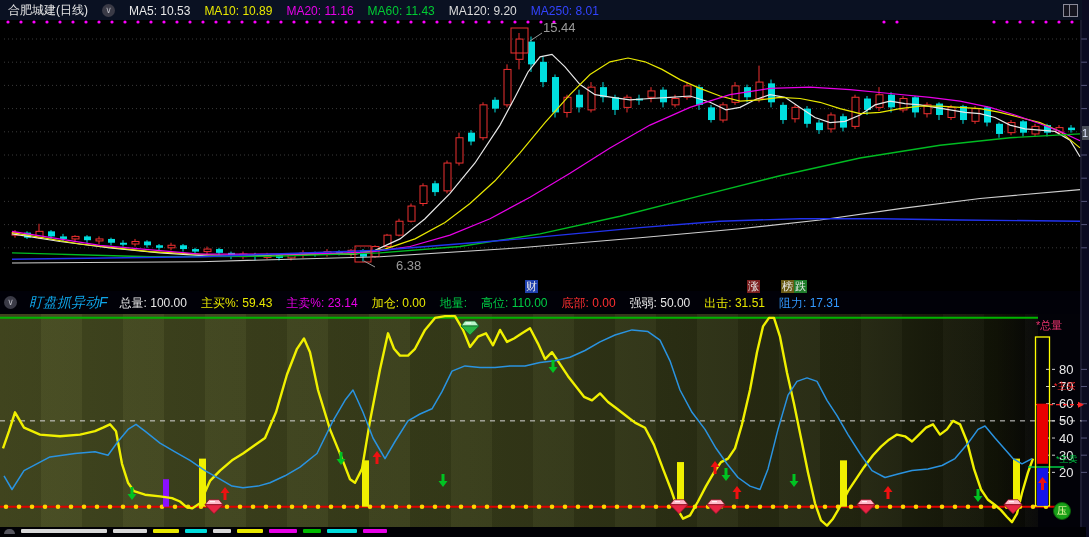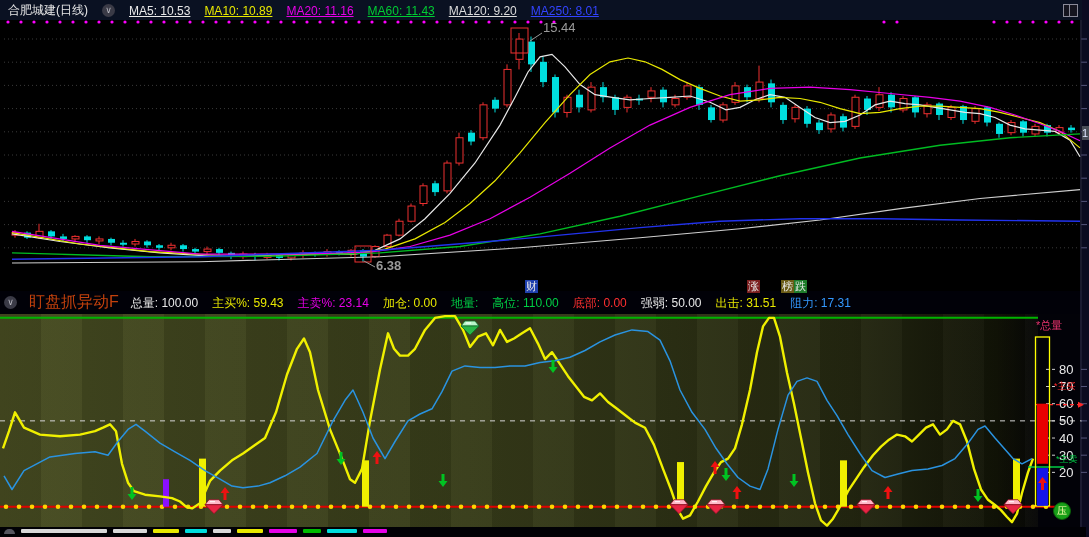--- a/index.html
+++ b/index.html
@@ -4,27 +4,27 @@
 <style>
   html,body{margin:0;padding:0;background:#000;}
   #stage{position:relative;width:1089px;height:537px;overflow:hidden;
          font-family:"Liberation Sans","DejaVu Sans",sans-serif;background:#05050d;}
   
   #topbar{position:absolute;left:0;top:0;width:1082px;height:20px;background:#0a1122;
           display:flex;align-items:center;gap:14px;padding-left:8px;white-space:nowrap;}
   #topbar .title{color:#e8e8e8;font-size:12px;}
   .chev{width:13px;height:13px;border-radius:50%;background:#3a3a46;color:#b8b8c0;
         font-size:9px;line-height:13px;text-align:center;flex:0 0 auto;}
-  .ma-item{font-size:12px;text-decoration:underline;}
+  .ma-item{font-size:12px;}
   
   #chart1-bg{position:absolute;left:0;top:20px;width:1082px;height:271px;background:#000;}
   
   #ind-header{position:absolute;left:0;top:291px;width:1082px;height:23px;background:#010108;
               display:flex;align-items:center;gap:12px;padding-left:4px;white-space:nowrap;}
-  #ind-header .iname{color:#c2410c;font-size:16px;}
+  #ind-header .iname{color:#0ea5e9;font-size:14px;font-style:italic;}
   .fld{font-size:12px;}
   
   #panel2-bg{position:absolute;left:0;top:314px;width:1038px;height:213px;
      background:linear-gradient(90deg,#474c21 0%,#3f441e 22%,#383d1a 45%,#2e3215 65%,#252811 82%,#121407 96%,#060606 100%);}
   #panel2-bg .bands{position:absolute;inset:0;
      background:repeating-linear-gradient(90deg,rgba(0,0,0,0.10) 0 41px,rgba(255,255,255,0.02) 41px 82px);}
   #panel2-right{position:absolute;left:1038px;top:314px;width:44px;height:213px;background:#020208;}
   #right-margin{position:absolute;left:1082px;top:0;width:7px;height:537px;background:#0b0b20;}
   #bottom-strip{position:absolute;left:0;top:527px;width:1082px;height:10px;background:#010105;
                 display:flex;align-items:flex-start;gap:6px;padding:2px 0 0 4px;}
@@ -504,21 +504,21 @@
       <polygon points="1078,401.676519 1078,407.676519 1084,404.676519" fill="#ff2a2a"></polygon>
       <line x1="1028" y1="466.97556199999997" x2="1064" y2="466.97556199999997" stroke="#00cc44" stroke-width="1.4"></line>
       <rect x="1035.5" y="337" width="14" height="169" fill="none" stroke="#ffff00" stroke-width="1.3"></rect>
       <rect x="1037" y="403.698" width="11" height="60.08449999999999" fill="#e80000"></rect>
       <rect x="1037" y="468.07425" width="11" height="37.76740000000001" fill="#1414e8"></rect>
       <polygon points="1038,483 1047,483 1042.5,477" fill="#ee1111"></polygon>
       <rect x="1041" y="482" width="3" height="8" fill="#ee1111"></rect>
     </svg>
 
   <div class="flabel" style="left:543px;top:20px;">15.44</div>
-  <div class="flabel" style="left:376px;top:258px;font-weight:bold;">6.38</div>
+  <div class="flabel" style="left:396px;top:258px;">6.38</div>
   <div id="price-tag">1</div>
   <div id="badges">
       <div class="badge" style="left: 525px; background: rgb(30, 63, 174);">财</div>
       <div class="badge" style="left: 747px; background: rgb(124, 31, 31);">涨</div>
       <div class="badge" style="left: 781px; background: rgb(107, 92, 22);">榜</div>
       <div class="badge" style="left: 794px; background: rgb(30, 124, 42);">跌</div>
     </div>
 
   <div class="gauge-label" style="left:1036px;top:318px;font-size:11px;color:#e8336e;">*总量</div>
   <div class="gauge-label" style="left:1054px;top:380px;font-size:9px;color:#ff2a2a;">*主买</div>

